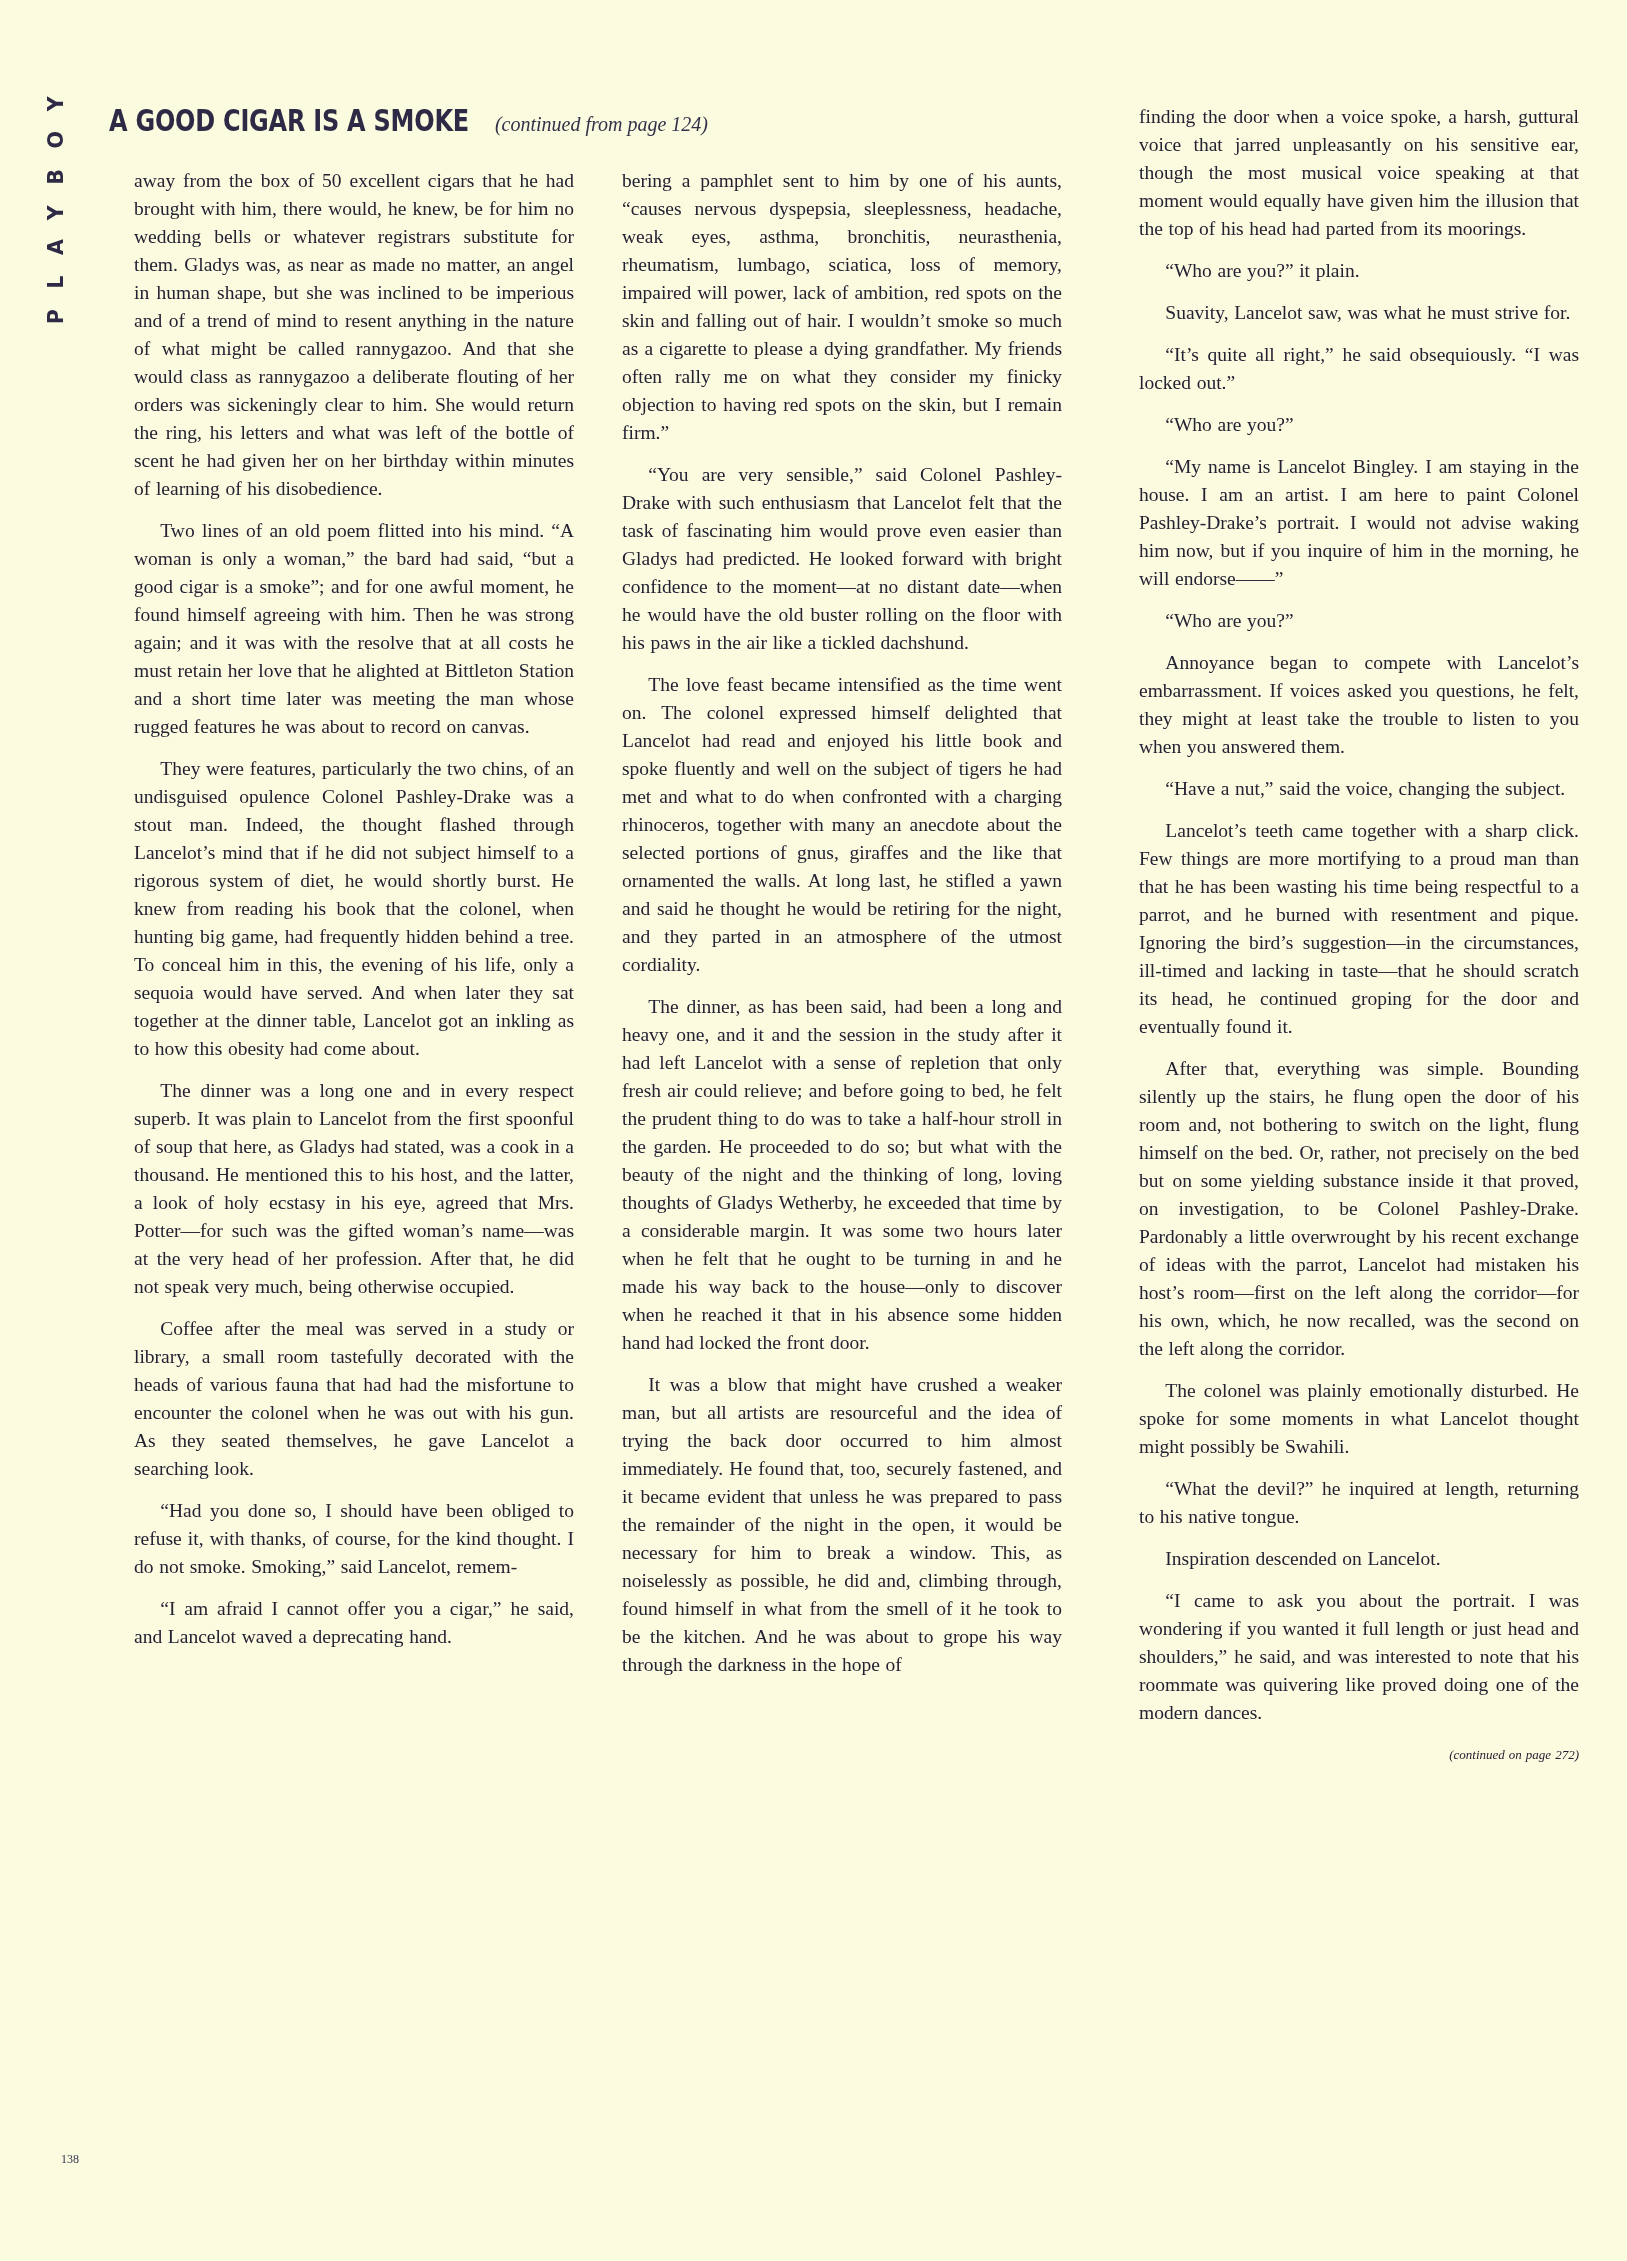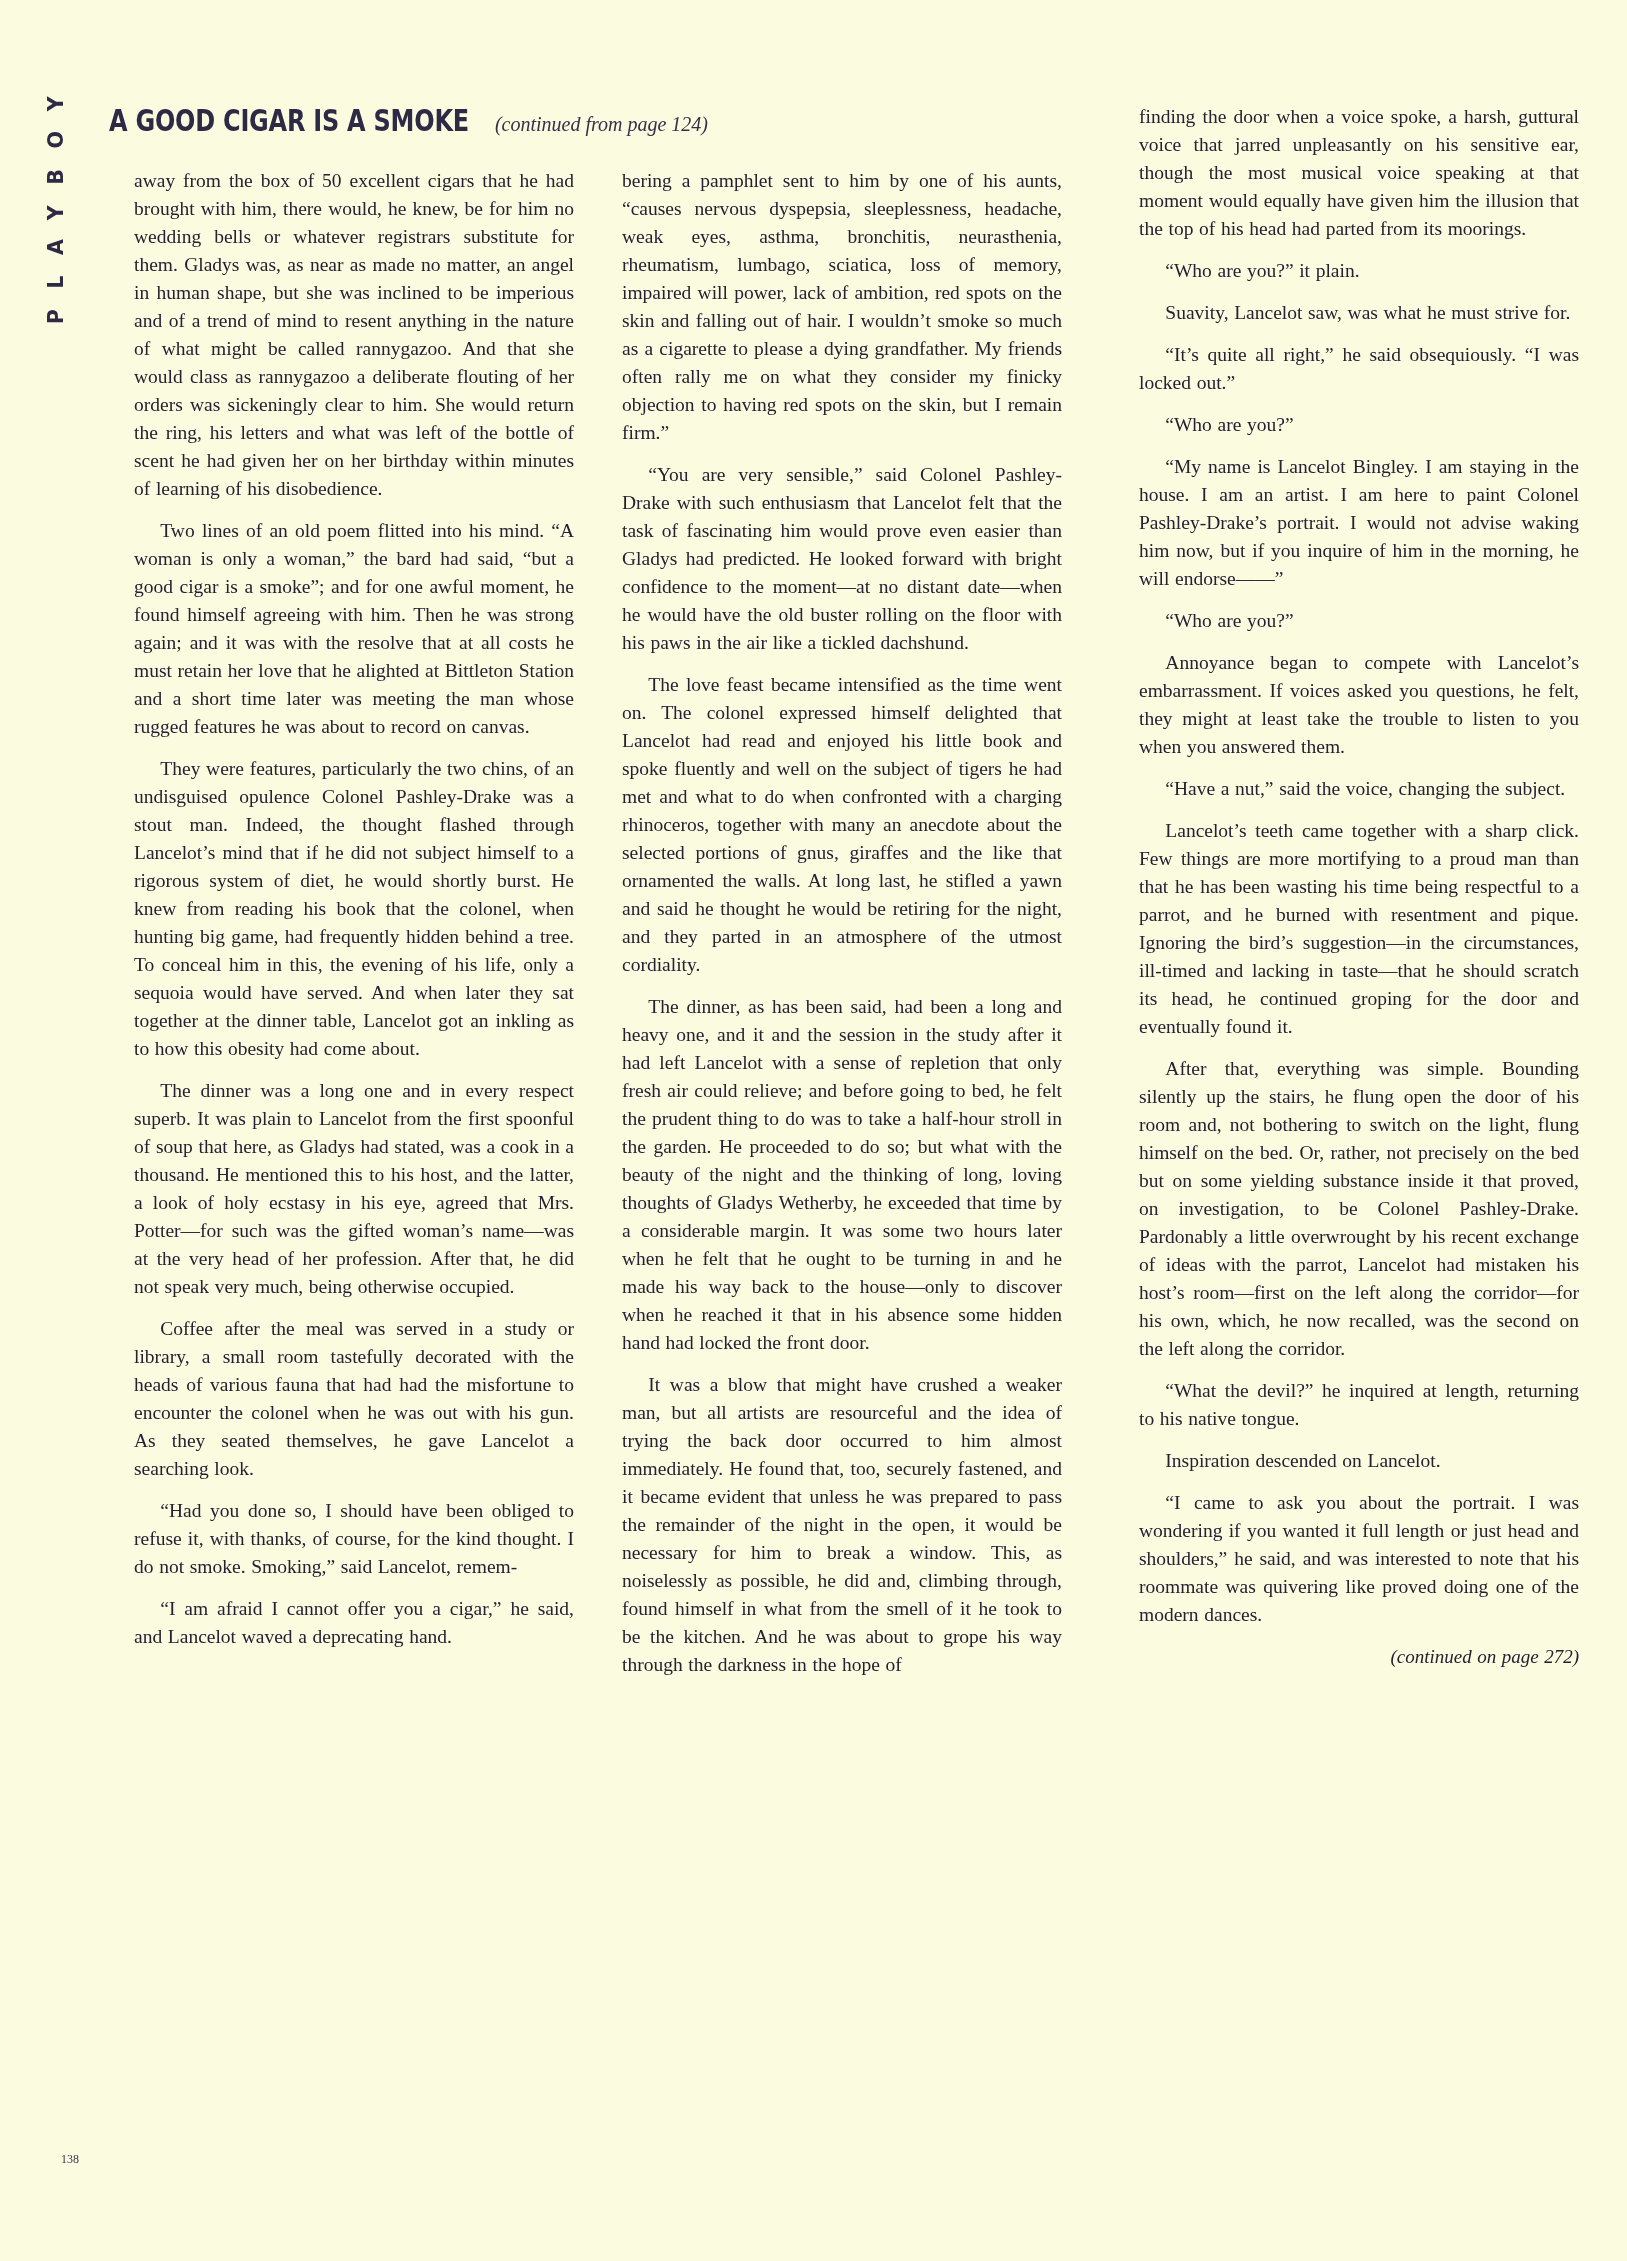--- a/index.html
+++ b/index.html
@@ -70,21 +70,21 @@
   .col p.noindent { text-indent:0; }
 
   #col-1 { left:120px;  top:153px; width:468px; }
   #col-2 { left:608px;  top:153px; width:468px; }
   #col-3 { left:1125px; top:89px; width:468px; }
 
   #continued-on {
     margin-top:0;
     text-align:right;
     font-style:italic;
-    font-size:19px;
+    font-size:13px;
   }
 
   #page-number {
     position:absolute;
     left:61px; top:2152px;
     font-size:12px;
     color:#3a3450;
     font-family:"Liberation Serif", serif;
   }
 </style>
@@ -125,20 +125,21 @@
     <p>“Who are you?” it plain.</p>
     <p>Suavity, Lancelot saw, was what he must strive for.</p>
     <p>“It’s quite all right,” he said obsequiously. “I was locked out.”</p>
     <p>“Who are you?”</p>
     <p>“My name is Lancelot Bingley. I am staying in the house. I am an artist. I am here to paint Colonel Pashley-Drake’s portrait. I would not advise waking him now, but if you inquire of him in the morning, he will endorse——”</p>
     <p>“Who are you?”</p>
     <p>Annoyance began to compete with Lancelot’s embarrassment. If voices asked you questions, he felt, they might at least take the trouble to listen to you when you answered them.</p>
     <p>“Have a nut,” said the voice, changing the subject.</p>
     <p>Lancelot’s teeth came together with a sharp click. Few things are more mortifying to a proud man than that he has been wasting his time being respectful to a parrot, and he burned with resentment and pique. Ignoring the bird’s suggestion—in the circumstances, ill-timed and lacking in taste—that he should scratch its head, he continued groping for the door and eventually found it.</p>
     <p>After that, everything was simple. Bounding silently up the stairs, he flung open the door of his room and, not bothering to switch on the light, flung himself on the bed. Or, rather, not precisely on the bed but on some yielding substance inside it that proved, on investigation, to be Colonel Pashley-Drake. Pardonably a little overwrought by his recent exchange of ideas with the parrot, Lancelot had mistaken his host’s room—first on the left along the corridor—for his own, which, he now recalled, was the second on the left along the corridor.</p>
+    <p>The colonel was plainly emotionally disturbed. He spoke for some moments in what Lancelot thought might possibly be Swahili.</p>
     <p>“What the devil?” he inquired at length, returning to his native tongue.</p>
     <p>Inspiration descended on Lancelot.</p>
     <p>“I came to ask you about the portrait. I was wondering if you wanted it full length or just head and shoulders,” he said, and was interested to note that his roommate was quivering like proved doing one of the modern dances.</p>
     <p id="continued-on">(continued on page 272)</p>
   </div>
 
   <div id="page-number">138</div>
 
 </div>
 

